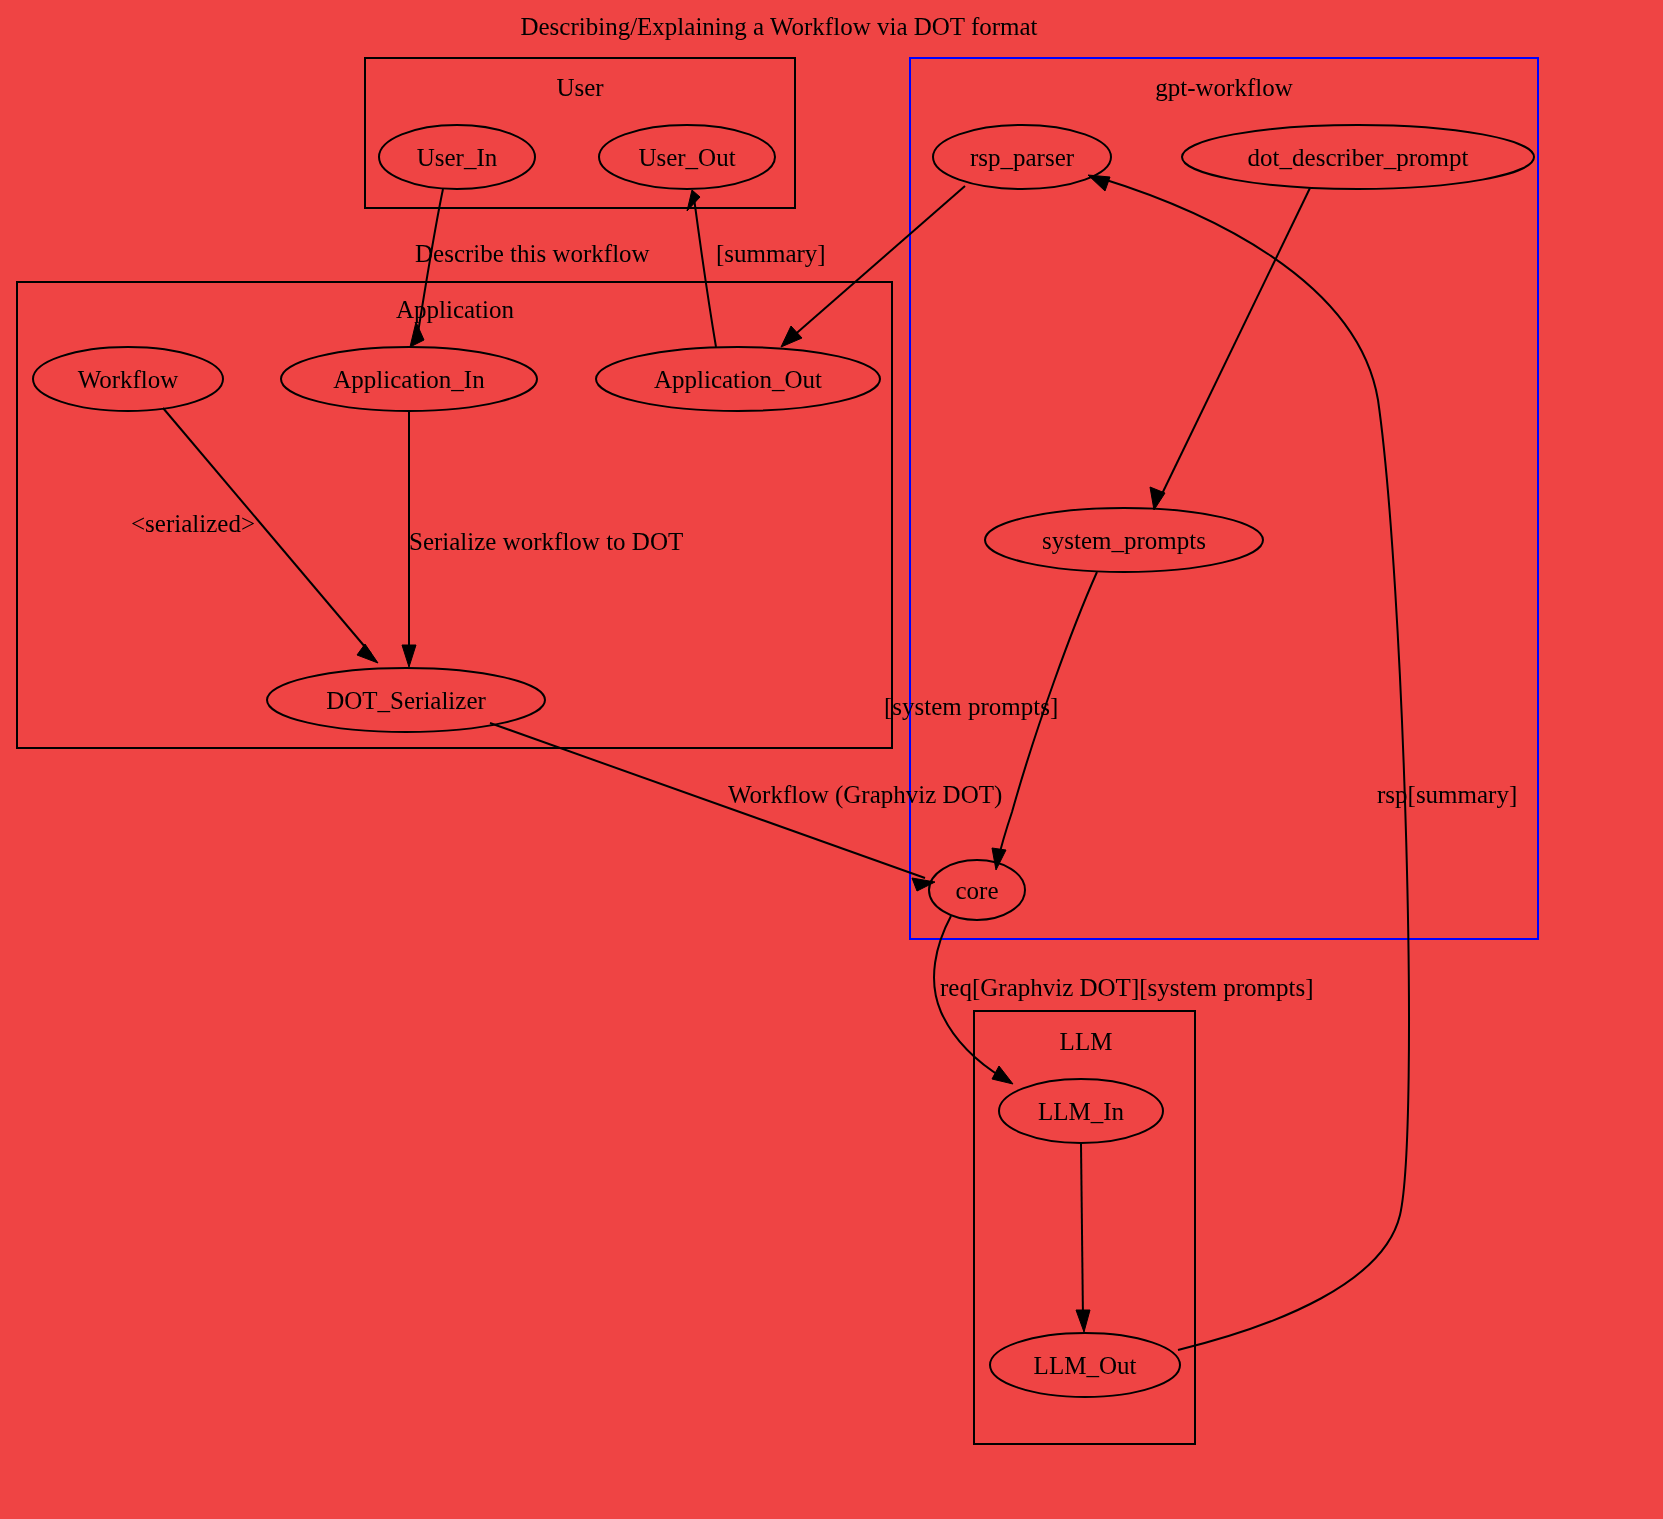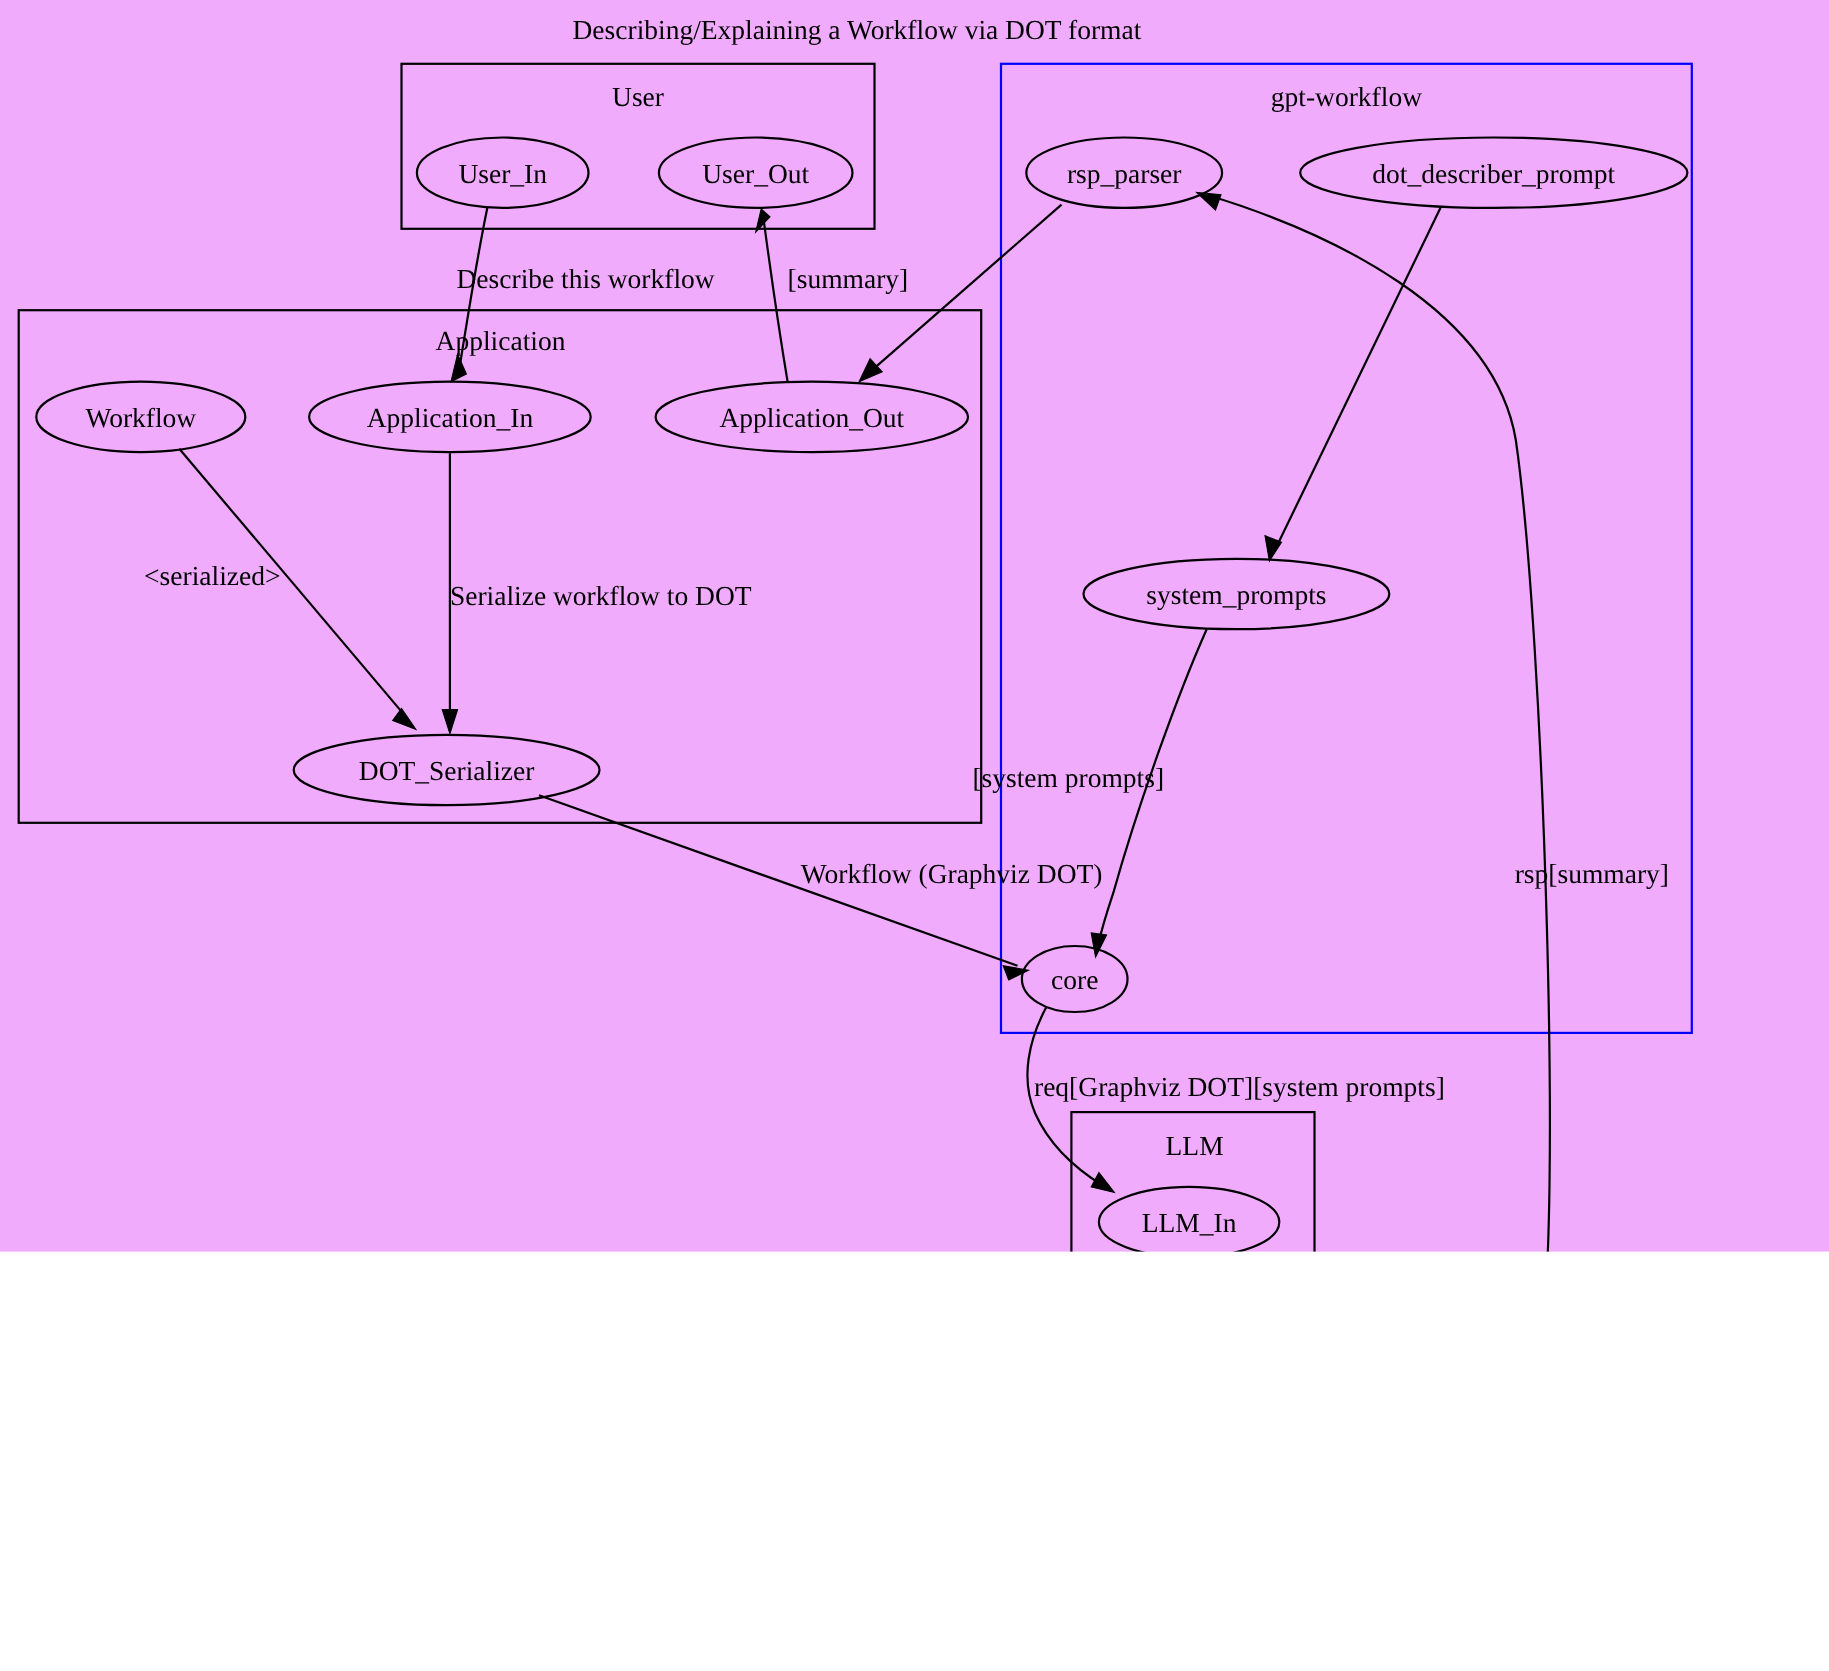--- a/index.html
+++ b/index.html
@@ -3,22 +3,22 @@
 <meta charset="utf-8">
 <style>
   html, body {
     margin: 0;
     padding: 0;
     background: #ffffff;
   }
   #canvas {
     position: relative;
     width: 1663px;
-    height: 1138px;
-    background: #f0abfc;
+    height: 1519px;
+    background: #ef4444;
     font-family: "Liberation Serif", "DejaVu Serif", serif;
     overflow: hidden;
   }
   svg { display: block; }
   .graph-title {
     font-family: "Liberation Serif", "DejaVu Serif", serif;
     font-size: 25px;
     fill: #000000;
   }
   .cluster-label {

